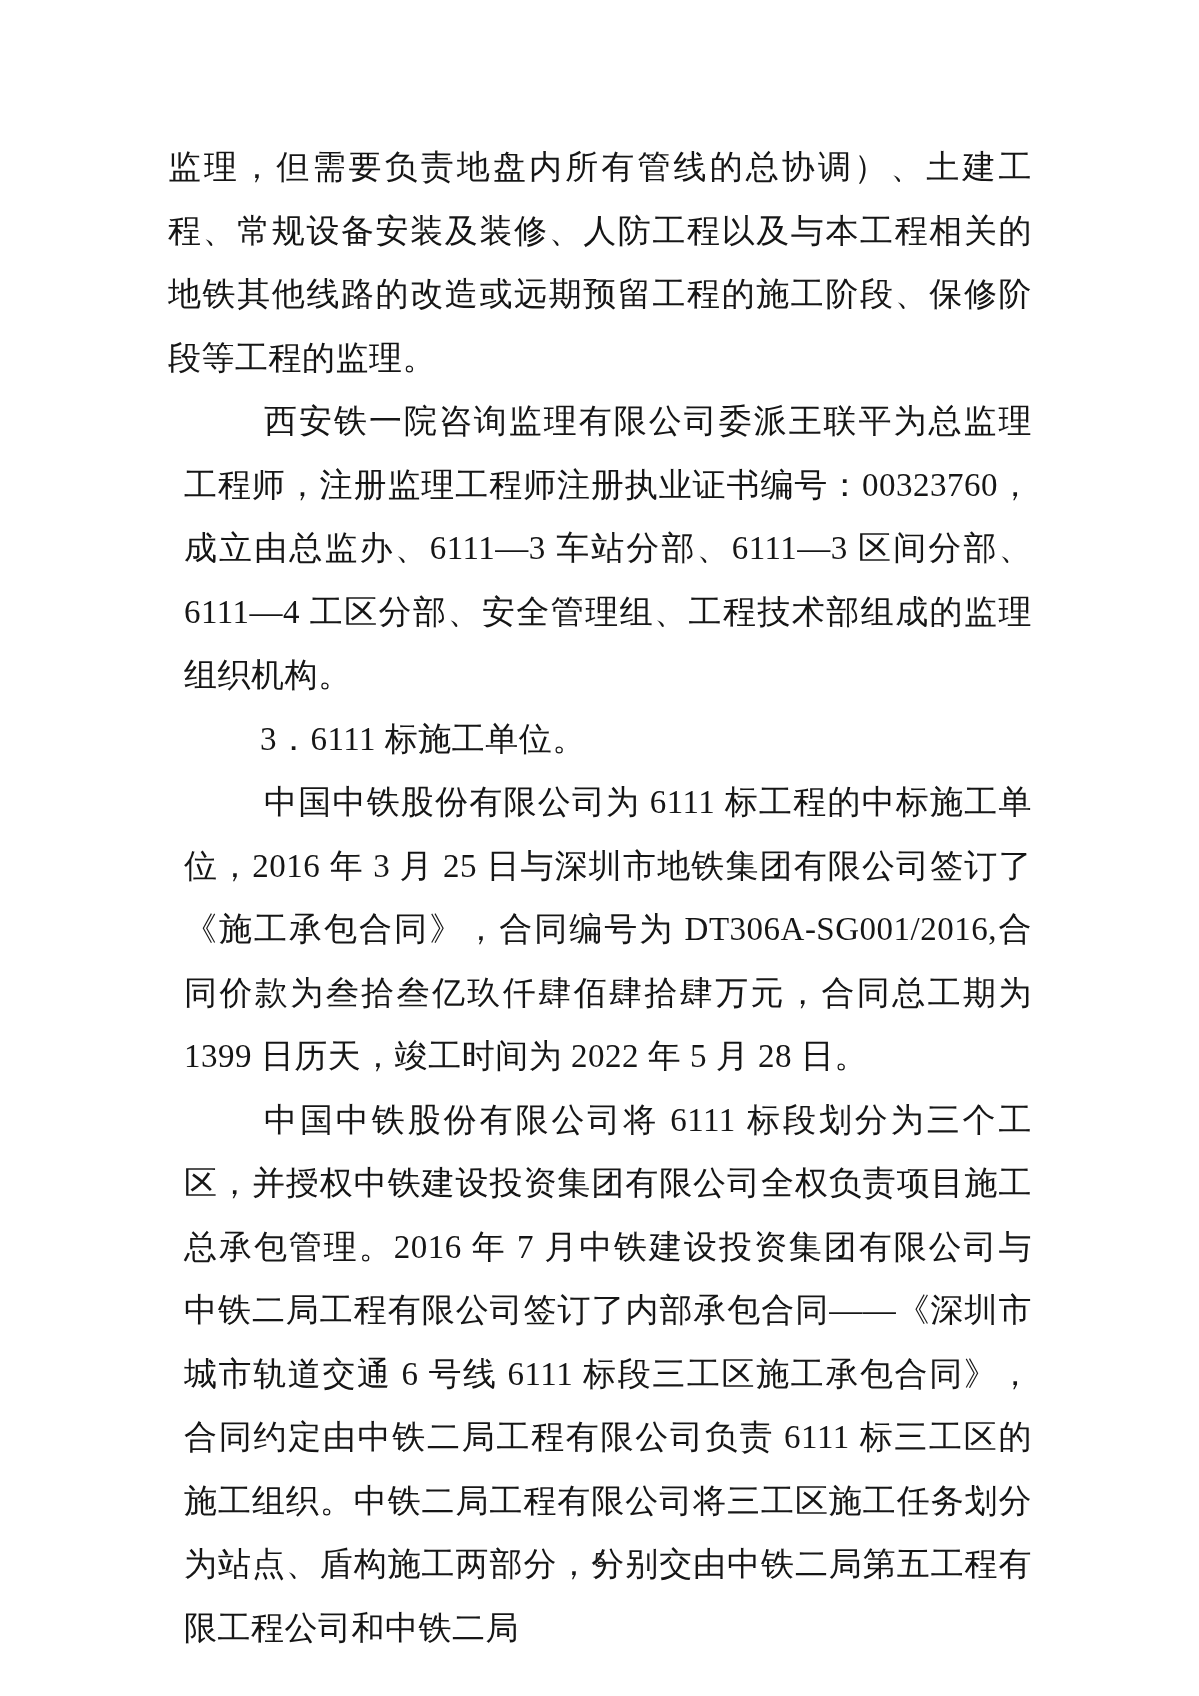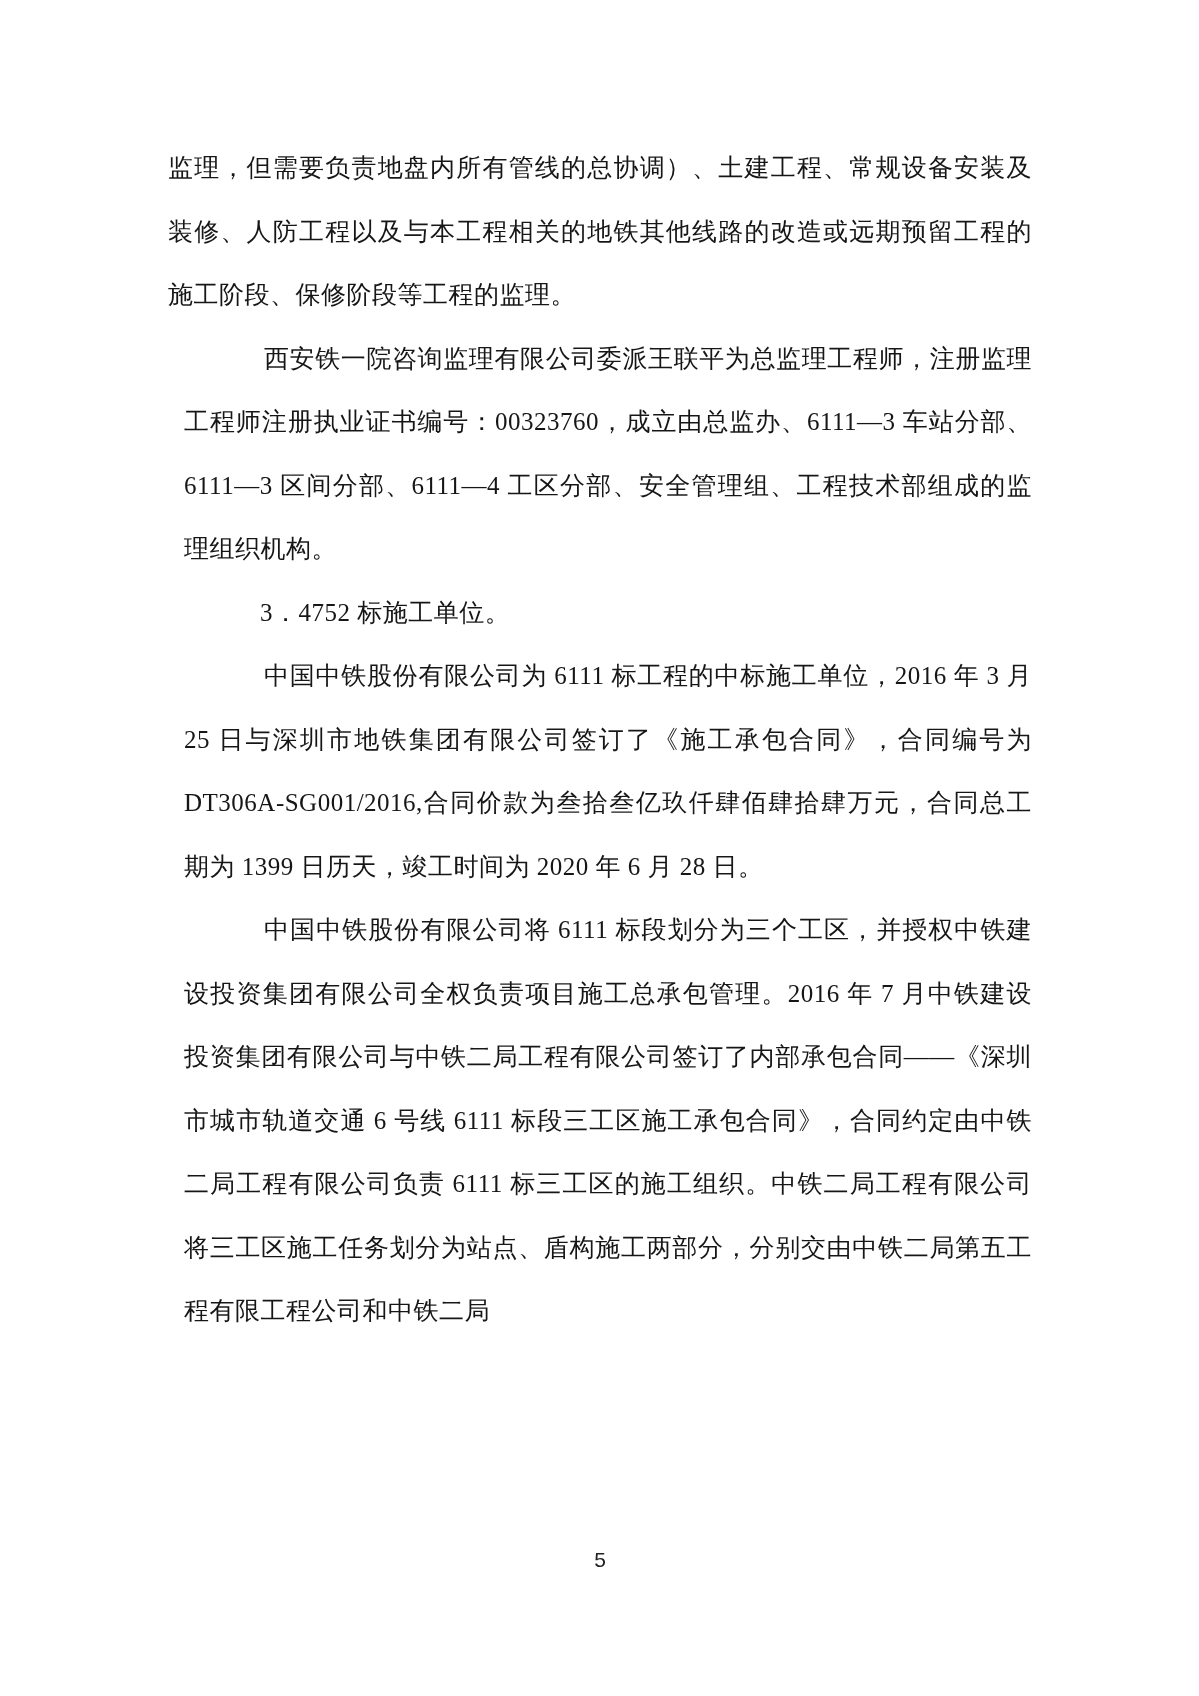--- a/index.html
+++ b/index.html
@@ -14,21 +14,21 @@
     background: #ffffff;
     overflow: hidden;
     color: #161616;
     font-family: "Liberation Serif", serif;
   }
   .content {
     position: absolute;
     left: 168px;
     top: 136px;
     width: 864px;
-    font-size: 25px;
+    font-size: 33px;
     line-height: 63.5px;
     text-align: justify;
     text-align-last: left;
     text-justify: inter-character;
     letter-spacing: 0.5px;
   }
   .content p {
     margin: 0;
     padding: 0;
   }
@@ -50,21 +50,21 @@
     color: #222222;
   }
 </style>
 </head>
 <body>
 
 <div class="page">
   <div class="content">
     <p>监理，但需要负责地盘内所有管线的总协调）、土建工程、常规设备安装及装修、人防工程以及与本工程相关的地铁其他线路的改造或远期预留工程的施工阶段、保修阶段等工程的监理。</p>
     <p class="ind">西安铁一院咨询监理有限公司委派王联平为总监理工程师，注册监理工程师注册执业证书编号：00323760，成立由总监办、6111—3 车站分部、6111—3 区间分部、6111—4 工区分部、安全管理组、工程技术部组成的监理组织机构。</p>
-    <p class="ind-lg">3．4752 标施工单位。</p>
-    <p class="ind">中国中铁股份有限公司为 6111 标工程的中标施工单位，2016 年 3 月 25 日与深圳市地铁集团有限公司签订了《施工承包合同》，合同编号为 DT306A-SG001/2016,合同价款为叁拾叁亿玖仟肆佰肆拾肆万元，合同总工期为 1399 日历天，竣工时间为 2020 年 6 月 28 日。</p>
+    <p class="ind-lg">3．6111 标施工单位。</p>
+    <p class="ind">中国中铁股份有限公司为 6111 标工程的中标施工单位，2016 年 3 月 25 日与深圳市地铁集团有限公司签订了《施工承包合同》，合同编号为 DT306A-SG001/2016,合同价款为叁拾叁亿玖仟肆佰肆拾肆万元，合同总工期为 1399 日历天，竣工时间为 2022 年 5 月 28 日。</p>
     <p class="ind">中国中铁股份有限公司将 6111 标段划分为三个工区，并授权中铁建设投资集团有限公司全权负责项目施工总承包管理。2016 年 7 月中铁建设投资集团有限公司与中铁二局工程有限公司签订了内部承包合同——《深圳市城市轨道交通 6 号线 6111 标段三工区施工承包合同》，合同约定由中铁二局工程有限公司负责 6111 标三工区的施工组织。中铁二局工程有限公司将三工区施工任务划分为站点、盾构施工两部分，分别交由中铁二局第五工程有限工程公司和中铁二局</p>
   </div>
 
   <div class="footer">
     <span>5</span>
   </div>
 </div>
 
 </body></html>

